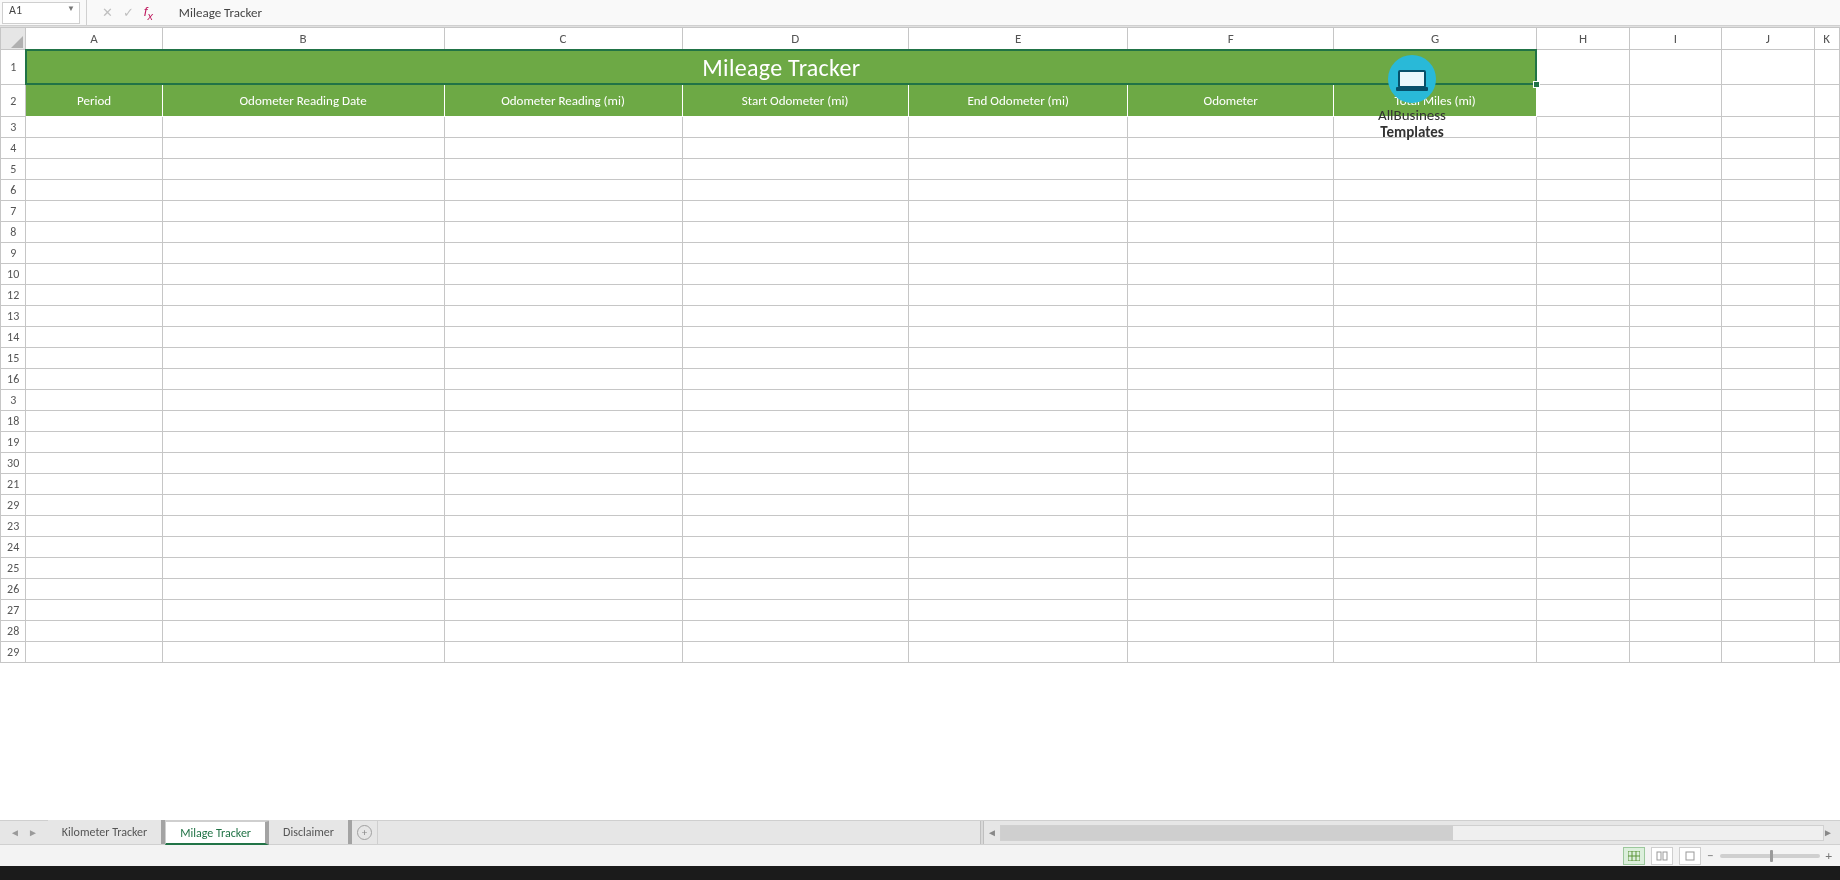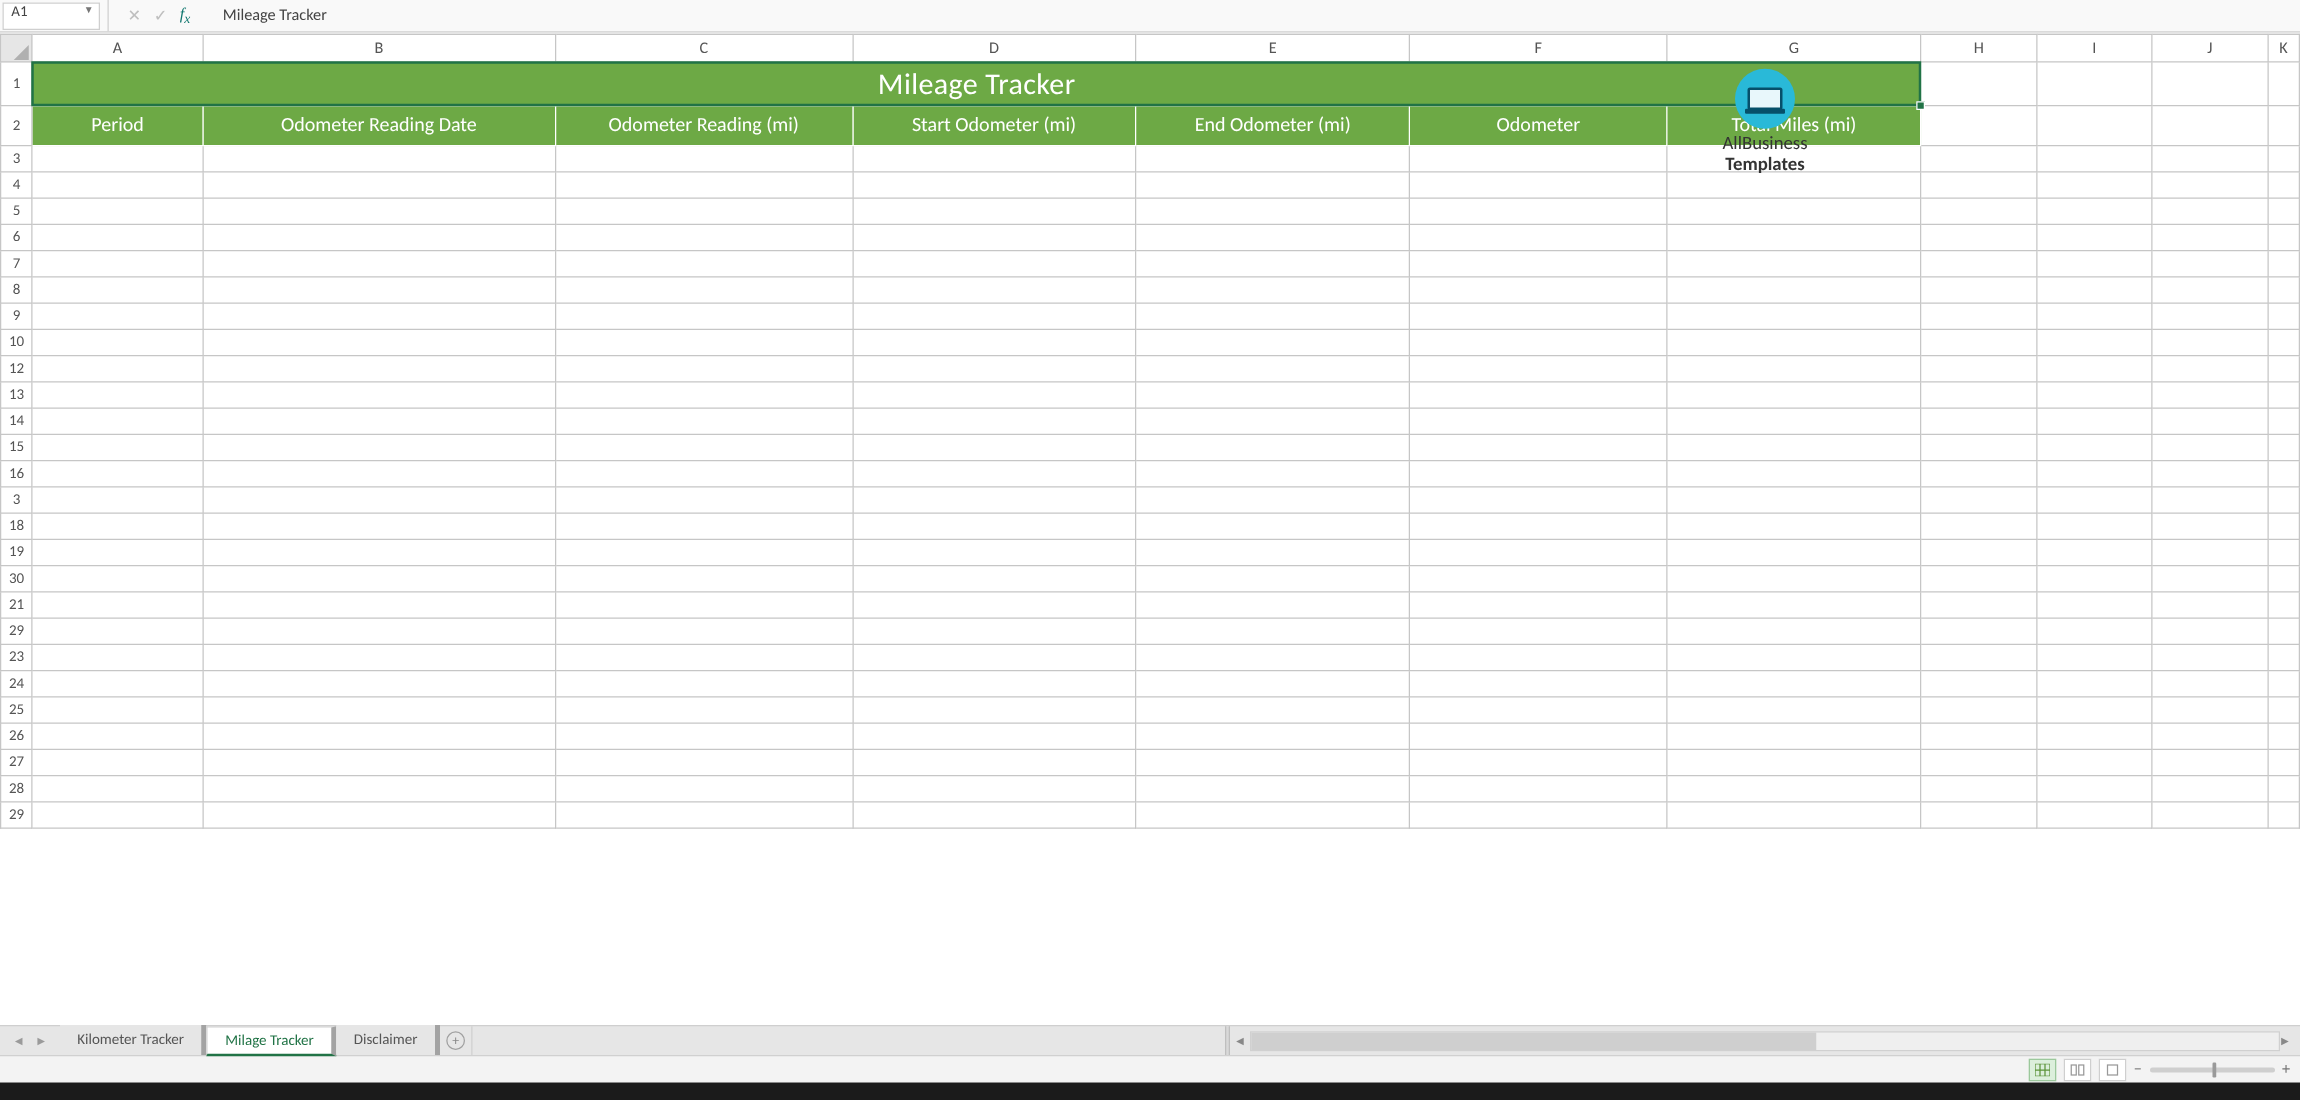--- a/index.html
+++ b/index.html
@@ -20,21 +20,21 @@
   html,body{margin:0;padding:0;height:100%;width:100%;font-family:"Segoe UI",Calibri,Arial,sans-serif;font-size:13px;color:var(--text-dark);background:#fff;overflow:hidden;}
   .app{display:flex;flex-direction:column;width:1840px;height:880px;background:#fff;}
 
   
   .formula-bar{display:flex;align-items:center;height:26px;border-bottom:1px solid #d0d0d0;background:#f9f9f9;}
   .name-box{width:78px;height:22px;margin:0 0 0 2px;display:flex;justify-content:space-between;background:#fff;border:1px solid #cfcfcf;padding:0 4px 0 6px;font-size:12px;}
   .name-box .dd{font-size:8px;color:#777;}
   .fb-sep{width:6px;height:100%;border-left:1px solid #d0d0d0;margin-left:6px;}
   .fb-btns{display:flex;align-items:center;gap:10px;padding:0 10px;color:#bfbfbf;font-size:13px;}
   .fb-btns span{cursor:default;}
-  .fx{font-style:italic;font-family:Liberation Serif, serif;color:#0f766e;}
+  .fx{font-style:italic;font-family:Liberation Sans, sans-serif;color:#be185d;}
   .formula-input{flex:1;height:100%;display:flex;align-items:center;padding-left:16px;font-size:13px;color:#444;}
 
   
   .grid-wrap{flex:1;position:relative;overflow:hidden;border-top:1px solid #e0e0e0;}
   table.sheet{border-collapse:collapse;table-layout:fixed;width:1840px;}
   table.sheet th,table.sheet td{border:1px solid var(--grid-border);padding:0;background:#fff;font-weight:normal;}
 
   
   .colhdr th{height:22px;background:var(--header-bg);border-color:var(--header-border);color:#555;font-size:13px;text-align:center;font-weight:normal;}
   .colhdr th.corner{width:22px;background:var(--header-bg);}
@@ -50,21 +50,21 @@
 
   
   tr.r1 td.rowhdr{height:35px;}
   .title-cell{background:var(--green)!important;color:#fff;text-align:center;font-size:24px;font-weight:bold;font-family:Calibri,Arial,sans-serif;letter-spacing:.3px;border:1px solid #fff!important;position:relative;}
   
   .sel-outline{position:absolute;inset:-1px;border:2px solid var(--sel-border);pointer-events:none;}
   .sel-handle{position:absolute;right:-4px;bottom:-4px;width:7px;height:7px;background:var(--sel-border);border:1px solid #fff;}
 
   
   tr.r2 td.rowhdr{height:32px;}
-  .th-cell{background:var(--green)!important;color:#fff;text-align:center;font-weight:bold;font-size:16px;font-family:Calibri,Arial,sans-serif;border:1px solid #fff!important;}
+  .th-cell{background:var(--green)!important;color:#fff;text-align:center;font-weight:bold;font-size:13px;font-family:Calibri,Arial,sans-serif;border:1px solid #fff!important;}
 
   
   tr.data td.rowhdr{height:21px;}
   tr.data td.cell{height:21px;}
 
   
   .plain{background:#fff;}
 
   
   .logo{position:absolute;top:28px;left:1352px;width:120px;text-align:center;pointer-events:none;}

